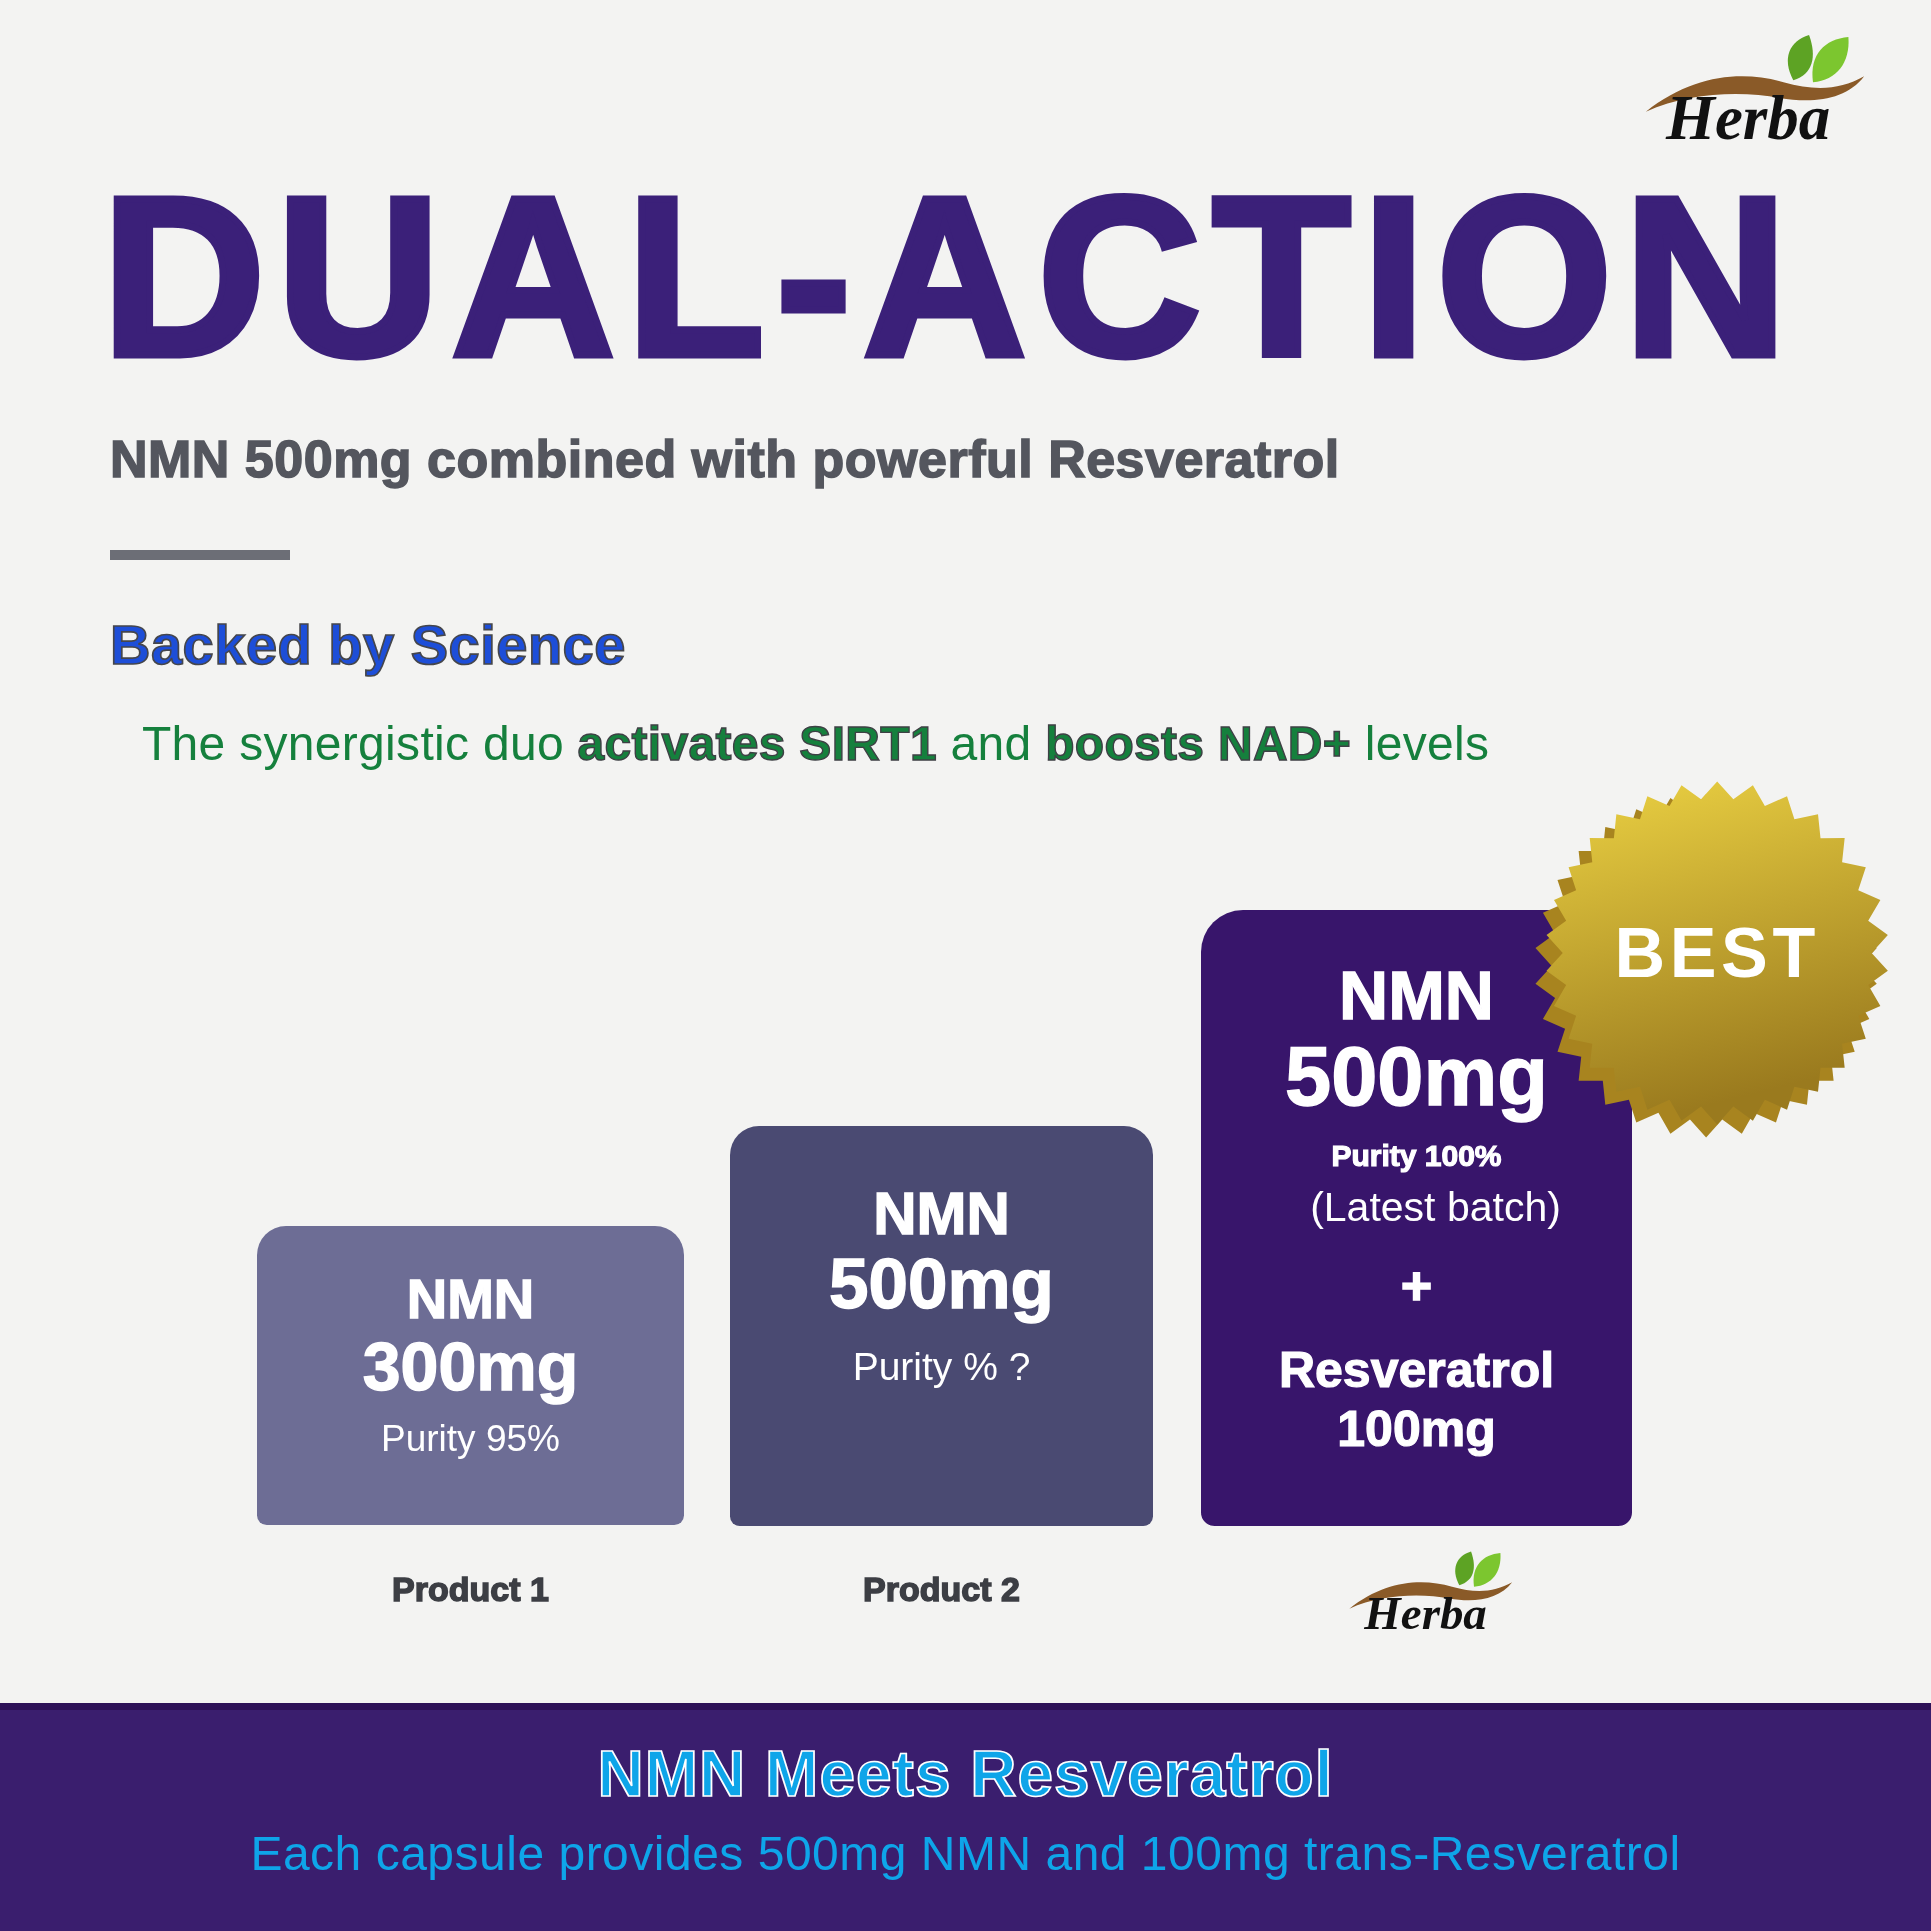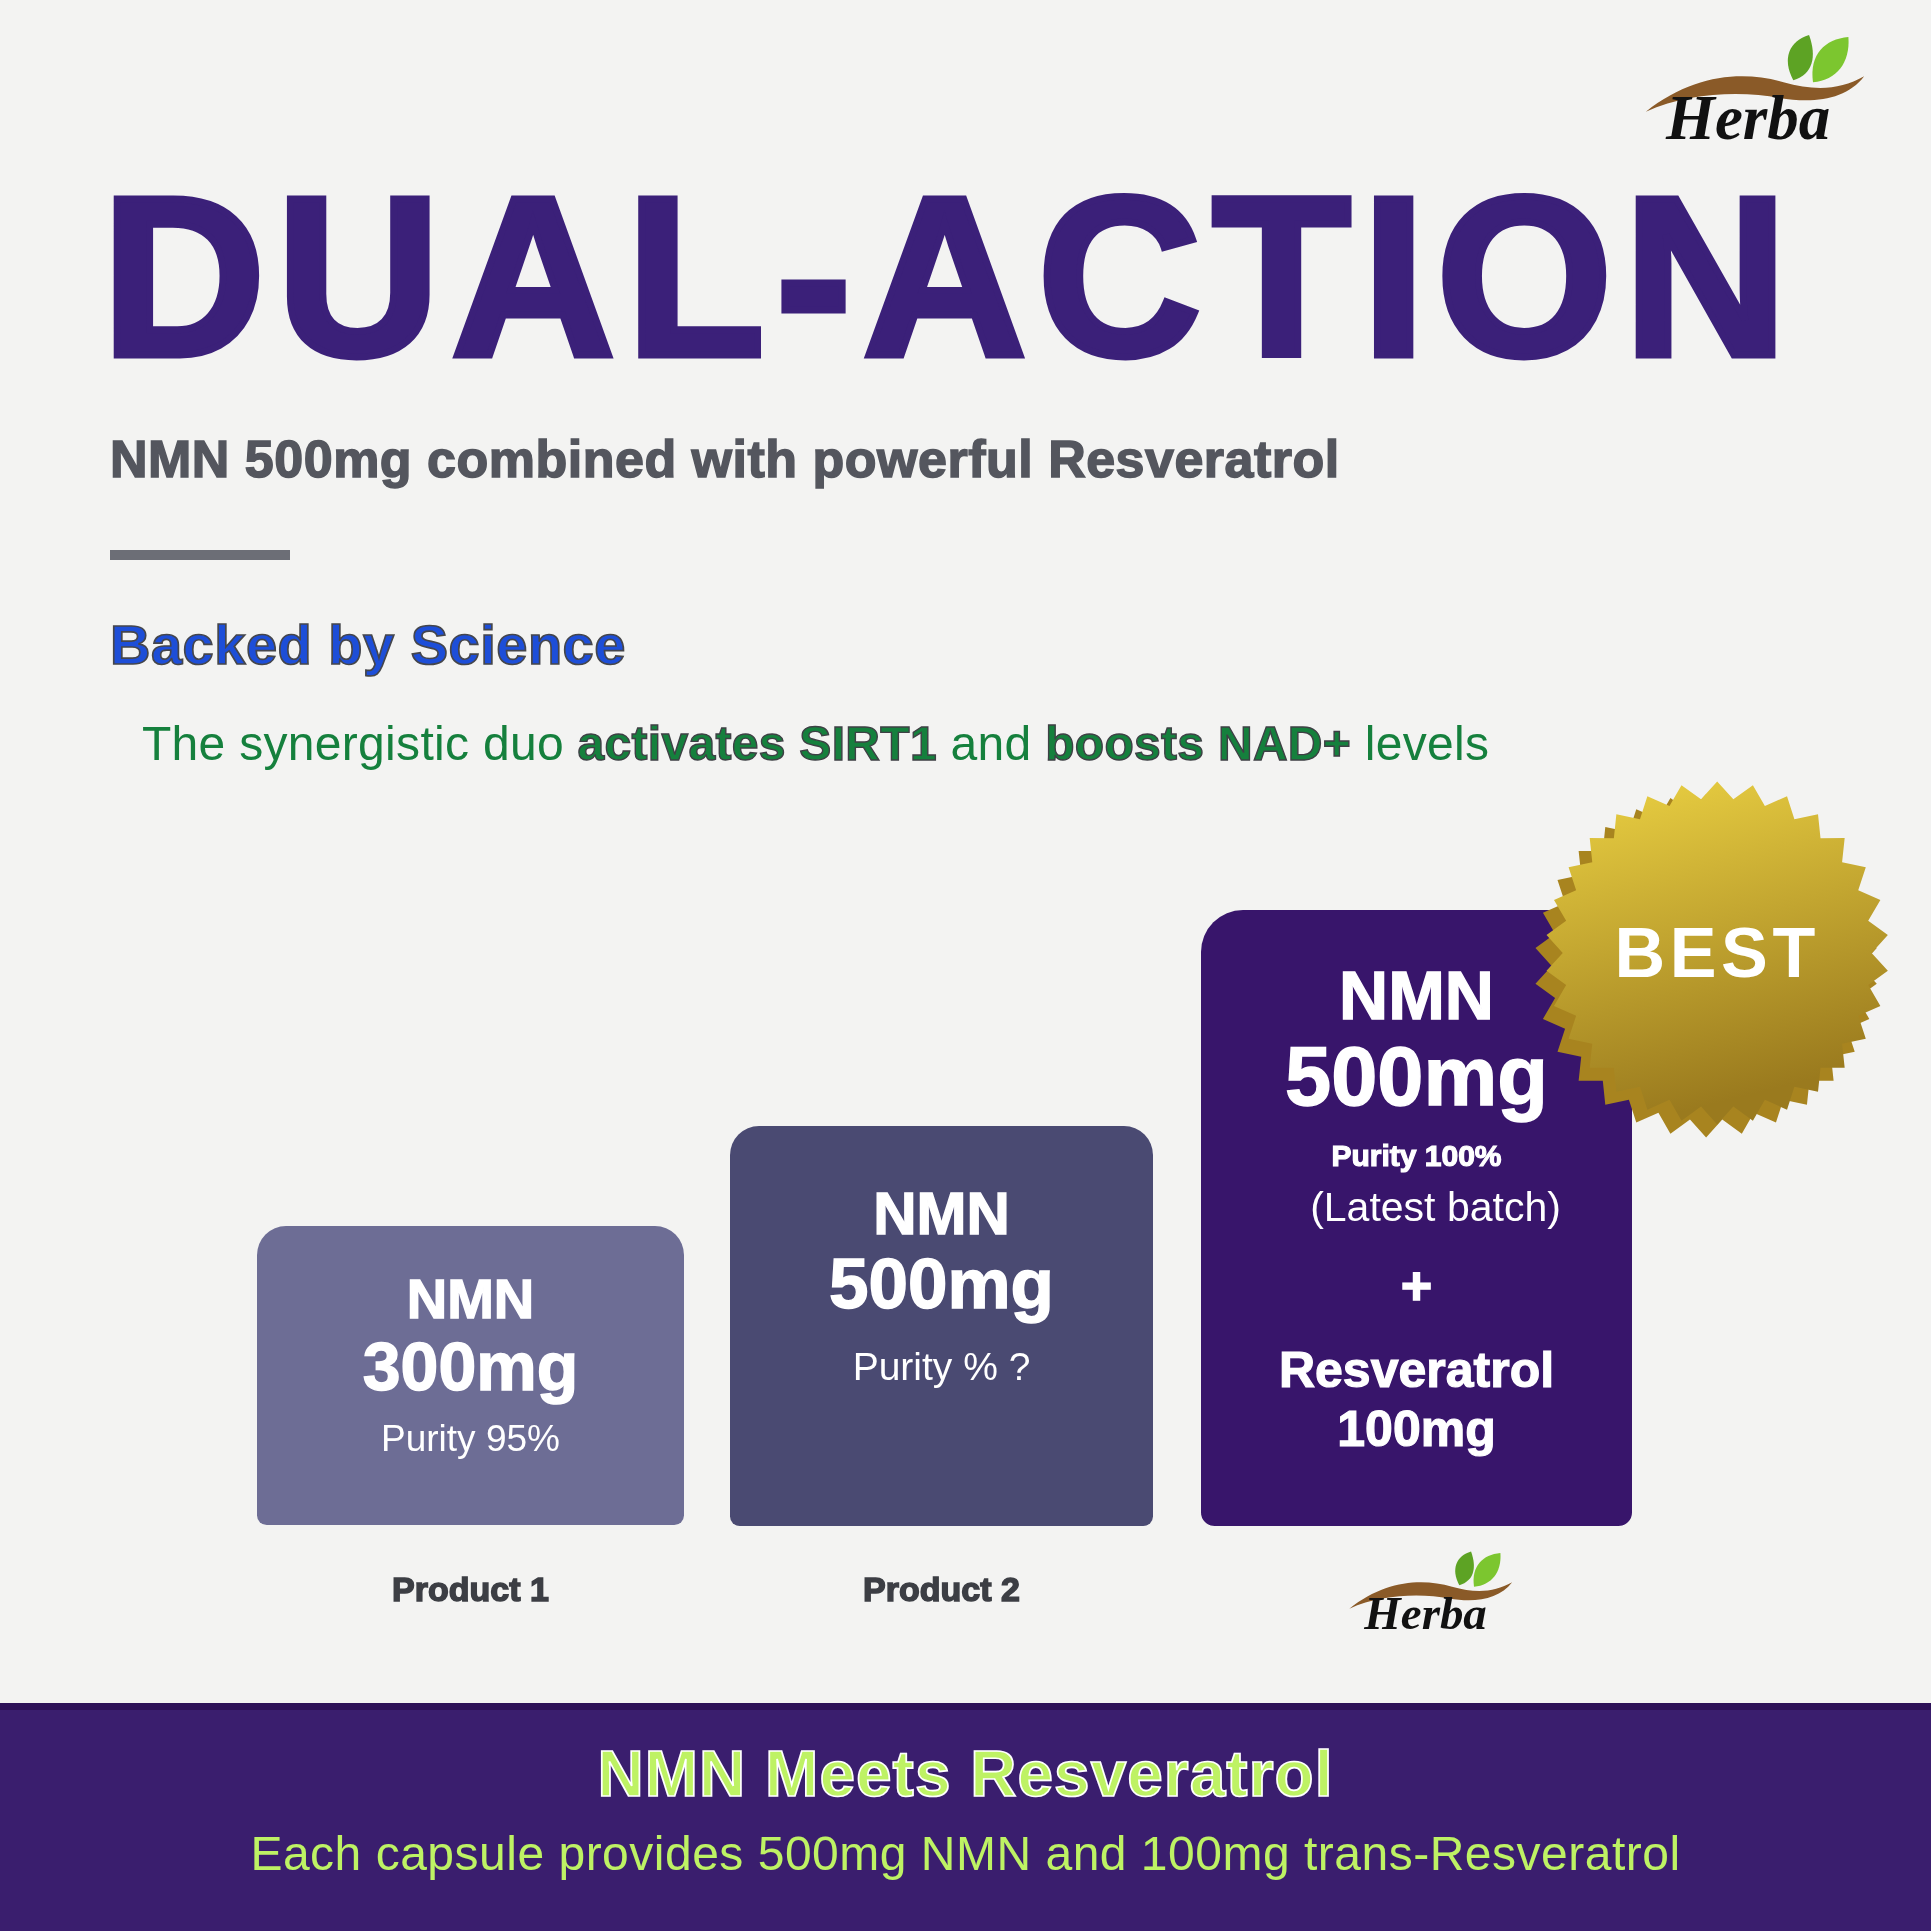--- a/index.html
+++ b/index.html
@@ -61,21 +61,21 @@
   }
   .label1{left:257px;width:427px;}
   .label2{left:730px;width:423px;}
   .logo-bottom{left:1342px;top:1551px;width:176px;height:89px;}
   
   .best-badge{left:1529px;top:774px;width:369px;height:369px;}
   
   .footer{
     left:0;top:1703px;width:1931px;height:228px;background:#3a1e6e;
     border-top:7.7px solid #2e1258;box-sizing:border-box;
-    text-align:center;color:#bef264;
+    text-align:center;color:#0ea5e9;
   }
   .footer-title{
     margin-top:27px;font-size:64px;font-weight:bold;
     -webkit-text-stroke:1.7px #fff;letter-spacing:1px;
   }
   .footer-subtitle{margin-top:15.4px;font-size:48px;letter-spacing:0.5px;}
   svg text{font-family:"Liberation Sans", sans-serif;}
   svg text.serif{font-family:"Liberation Serif", serif;}
 </style>
 </head>

